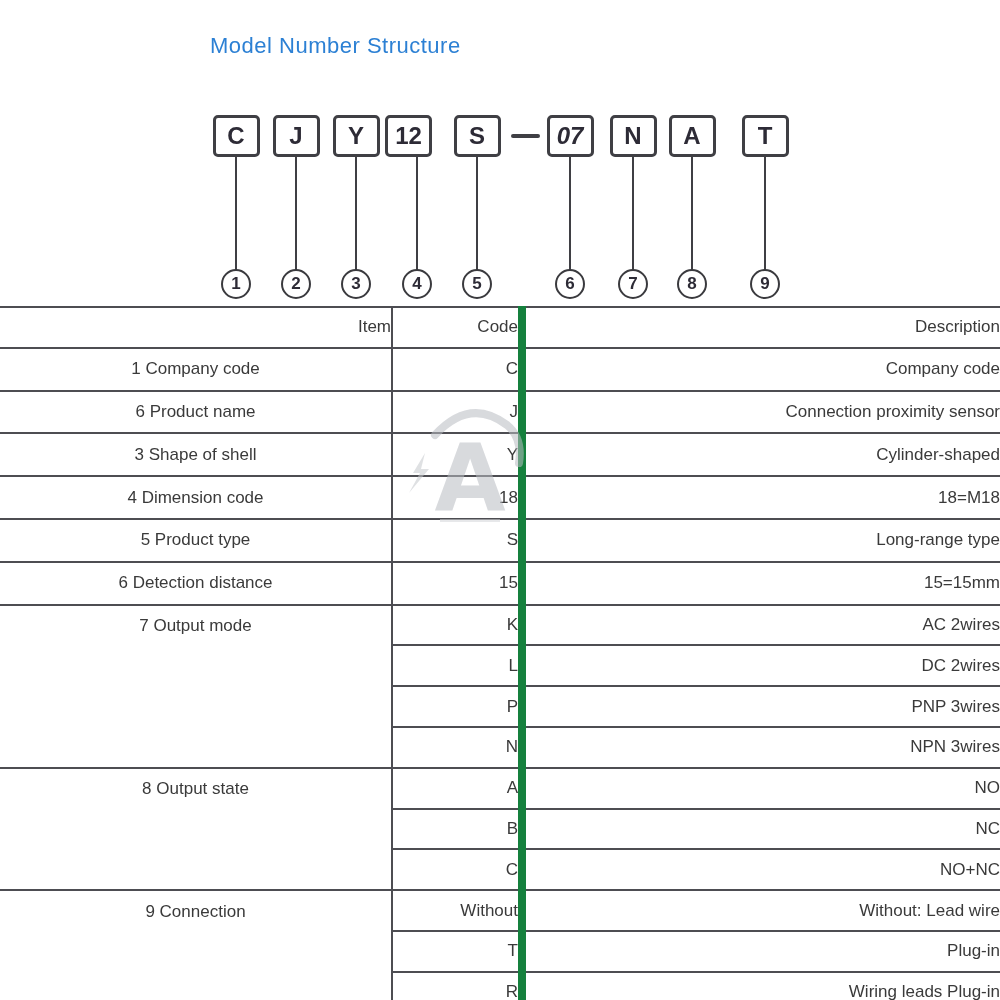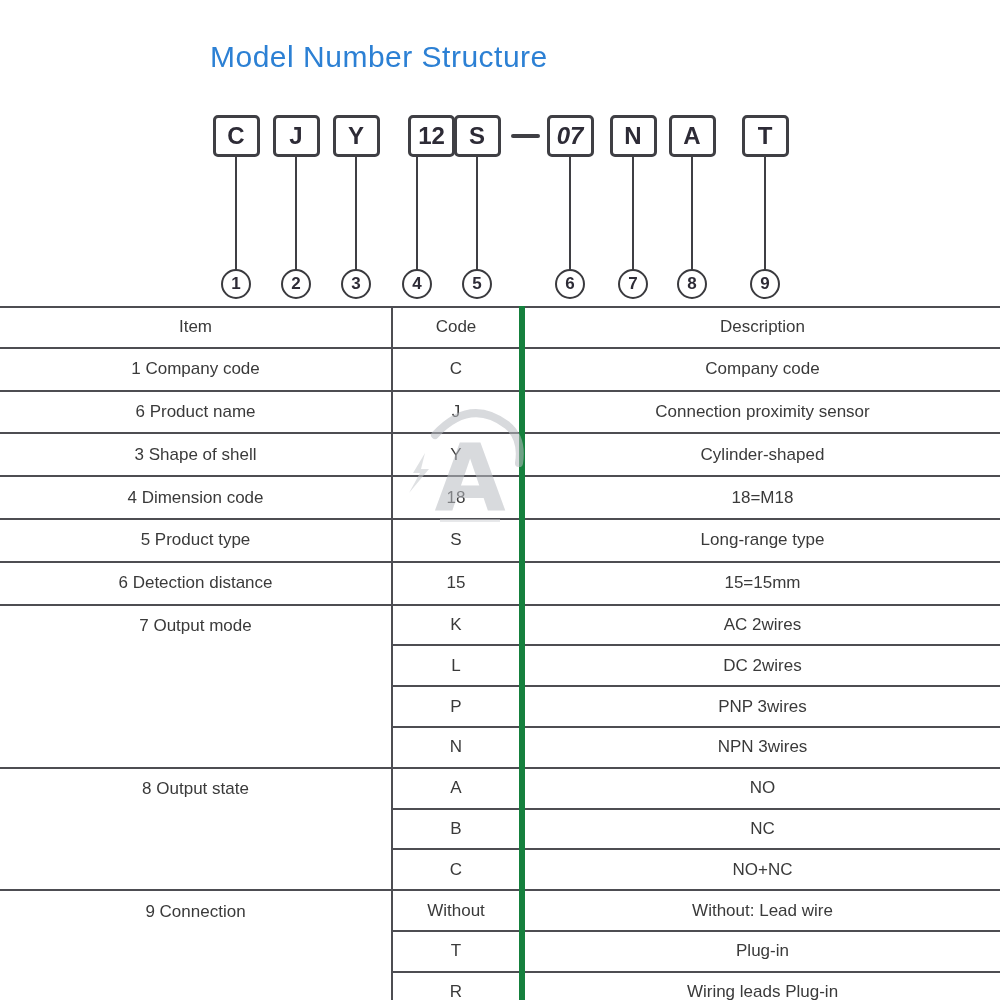--- a/index.html
+++ b/index.html
@@ -5,22 +5,22 @@
   html,body{margin:0;padding:0;background:#ffffff;}
   .page{
     position:relative;
     width:1000px;height:1000px;
     background:#ffffff;
     font-family:"Liberation Sans","DejaVu Sans",sans-serif;
     overflow:hidden;
   }
   
   .title{
-    position:absolute;left:210px;top:40px;
-    font-size:30px;letter-spacing:0.5px;
+    position:absolute;left:210px;top:33px;
+    font-size:22px;letter-spacing:0.5px;
     color:#2c80d4;font-weight:500;
   }
   
   .logo{position:absolute;left:800px;top:15px;width:195px;height:100px;}
   
   .seg-box{
     position:absolute;top:115px;width:47px;height:42px;
     border:3px solid #3f3f44;border-radius:5px;
     box-sizing:border-box;
     display:flex;align-items:center;justify-content:center;
@@ -46,28 +46,28 @@
   
   .spec-table{
     position:absolute;left:0;top:306px;width:1000px;
     border-collapse:collapse;table-layout:fixed;
     font-size:17px;color:#3a3a3a;
   }
   .spec-table tr{height:40.8px;}
   .spec-table th,.spec-table td{
     padding:0;margin:0;font-weight:400;
     border-top:2px solid #4d4d52;border-bottom:2px solid #4d4d52;
-    text-align:center;vertical-align:middle;
+    text-align:right;vertical-align:middle;
     overflow:hidden;
   }
   .col-item{width:392px;}
   .col-code{width:130px;}
   .col-desc{width:478px;}
   .spec-table .c-item,.spec-table .h-item{border-right:2px solid #4d4d52;}
-  .spec-table .c-code,.spec-table .h-code{border-right:6px solid #15803d;}
+  .spec-table .c-code,.spec-table .h-code{border-right:8px solid #15803d;}
   .spec-table td.c-item{vertical-align:top;margin-top:40px;}
   .spec-table td.c-item .band{
     height:40.8px;display:flex;align-items:center;justify-content:center;
   }
   
   .watermark{
     position:absolute;left:395px;top:395px;width:150px;height:145px;
     pointer-events:none;opacity:0.55;
   }
 </style>
@@ -82,21 +82,21 @@
   <div id="diagram">
       <div class="seg-box" style="left: 212.5px;">C</div>
       <div class="seg-line" style="left: 235px;"></div>
       <div class="seg-circle" style="left: 221px;">1</div>
       <div class="seg-box" style="left: 272.5px;">J</div>
       <div class="seg-line" style="left: 295px;"></div>
       <div class="seg-circle" style="left: 281px;">2</div>
       <div class="seg-box" style="left: 332.5px;">Y</div>
       <div class="seg-line" style="left: 355px;"></div>
       <div class="seg-circle" style="left: 341px;">3</div>
-      <div class="seg-box" style="left: 408px;">12</div>
+      <div class="seg-box" style="left: 385px;">12</div>
       <div class="seg-line" style="left: 416px;"></div>
       <div class="seg-circle" style="left: 402px;">4</div>
       <div class="seg-box" style="left: 453.5px;">S</div>
       <div class="seg-line" style="left: 476px;"></div>
       <div class="seg-circle" style="left: 462px;">5</div>
       <div class="seg-box" style="left: 546.5px; font-style: italic;">07</div>
       <div class="seg-line" style="left: 569px;"></div>
       <div class="seg-circle" style="left: 555px;">6</div>
       <div class="seg-box" style="left: 609.5px;">N</div>
       <div class="seg-line" style="left: 632px;"></div>

